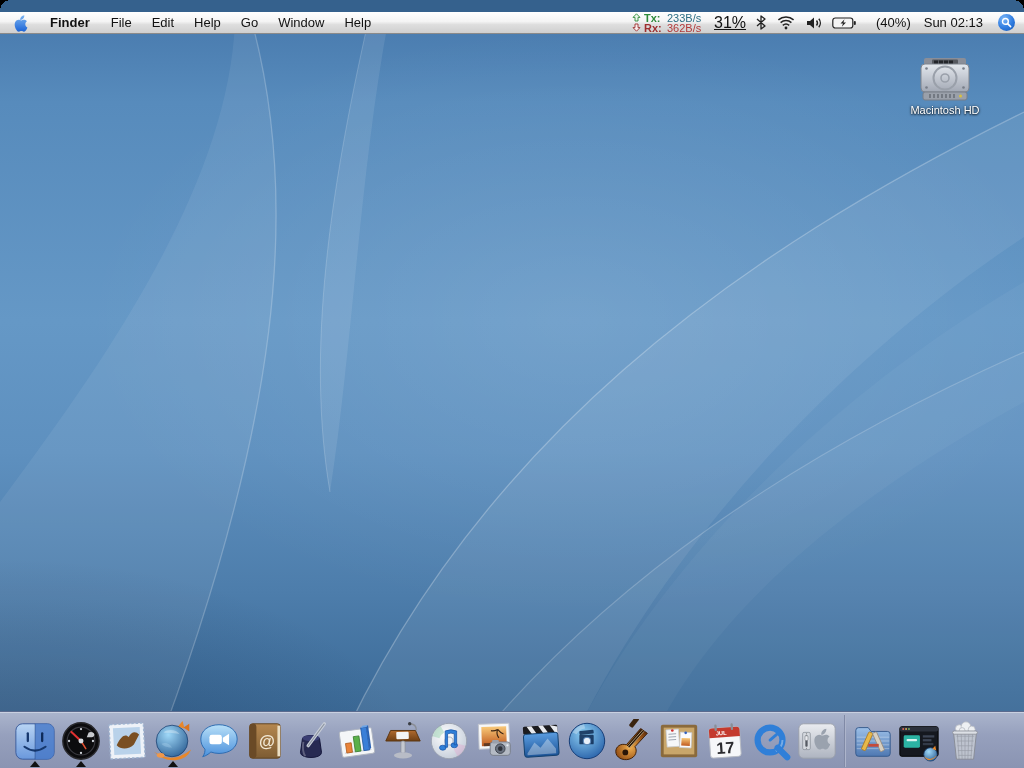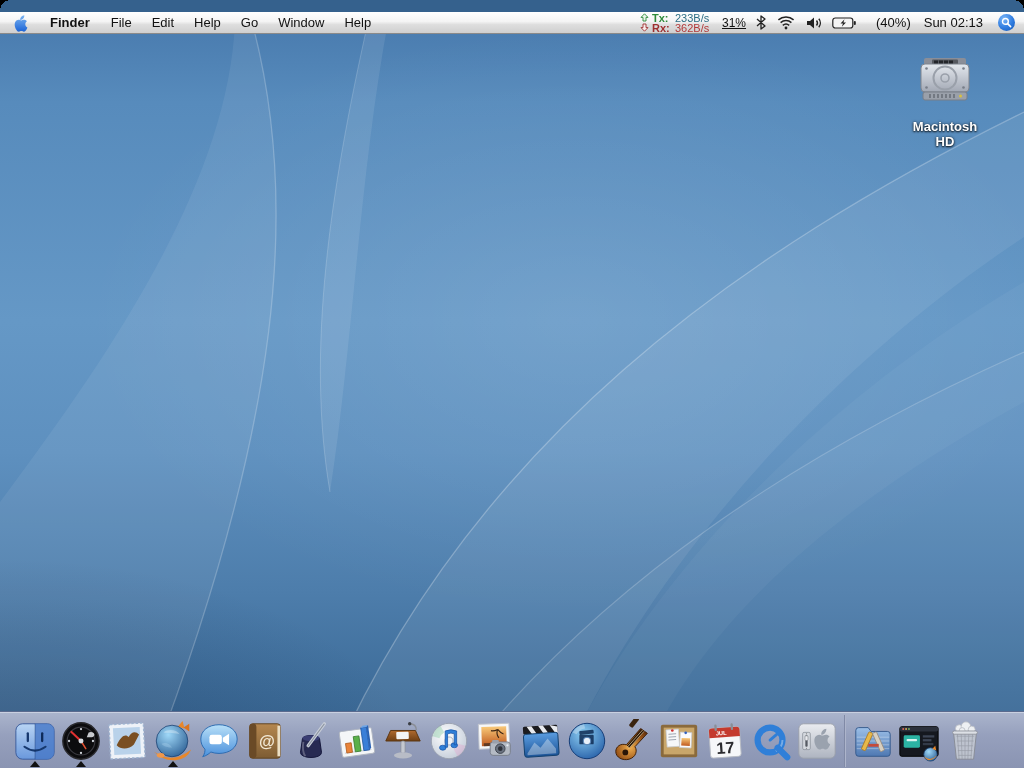--- a/index.html
+++ b/index.html
@@ -19,42 +19,42 @@
     display:flex; align-items:center; font-size:13px; color:#111; }
   .mb-left { display:flex; align-items:center; height:100%; }
   .apple-menu { padding:0 11px 0 13px; display:flex; align-items:center; height:100%; }
   .mb-item { padding:0 10px; height:100%; display:flex; align-items:center; white-space:nowrap; }
   .mb-item.bold { font-weight:bold; padding:0 11px; }
   .mb-right { margin-left:auto; display:flex; align-items:center; height:100%; gap:9px; padding-right:6px; }
   .netblock { display:flex; flex-direction:column; justify-content:center; font-size:11px; line-height:10px; }
   .netrow { display:flex; align-items:center; gap:3px; }
   .netrow .lbl { width:20px; font-weight:bold; }
   .netrow .val { width:38px; text-align:left; }
-  .cpu { font-size:12px;text-decoration:underline; }
+  .cpu { font-size:16px;text-decoration:underline; }
   .statusicon { display:flex; align-items:center; height:100%; padding:0 1px; }
   .battwrap { display:flex; align-items:center; gap:20px; }
   .batt-label { font-size:13px; }
   .clock { font-size:13px; padding:0 4px; white-space:nowrap; }
   .spotlight { width:20px; height:20px; display:flex; align-items:center; justify-content:center; margin-right:2px; }
   .spot-circle { width:17px; height:17px; border-radius:50%;
     background:radial-gradient(circle at 35% 28%, #7ab6f8 0%, #2f7ce0 55%, #1254b4 100%);
     display:flex; align-items:center; justify-content:center; }
 
   
   .desktop { position:absolute; top:22px; left:0; width:1024px; height:746px;
     background:
       radial-gradient(ellipse 700px 420px at 56% 40%, rgba(255,255,255,0.10), transparent 70%),
       radial-gradient(ellipse 600px 300px at 0% 100%, rgba(10,30,60,0.28), transparent 70%),
       linear-gradient(180deg,#2c4f74 0px,#4a7caf 5px,#578bbc 80px,#6598c6 300px,#5e90bf 430px,#4d7dab 570px,#3e6d9a 670px,#35618d 746px); }
   .swoosh { position:absolute; inset:0; width:100%; height:100%; }
 
   
   .hd-icon { position:absolute; left:908px; top:34px; width:74px; text-align:center; }
   .hd-art { margin:0 auto; width:54px; height:48px; }
-  .hd-label { margin-top:15px; font-size:13px; font-weight:bold; color:#fff;
+  .hd-label { margin-top:0; font-size:11px; font-weight:normal; color:#fff;
     text-shadow:0 1px 2px rgba(0,0,0,0.85), 0 0 3px rgba(0,0,0,0.6); }
 
   
   .dock { position:absolute; left:0; bottom:0; width:1024px; height:56px; z-index:40;
     background:linear-gradient(180deg,#aab4cc 0%,#96a0bd 40%,#8a94b2 100%);
     border-top:1px solid #c9d0e0; box-shadow:0 -1px 0 #5a6a8e;
     display:flex; align-items:center; padding:0 10px 0 12px; }
   .dock-item { position:relative; width:46px; height:50px; display:flex; align-items:center; justify-content:center; flex:0 0 auto; }
   .dock-item svg { display:block; }
   .run-tri { position:absolute; bottom:-1px; left:50%; transform:translateX(-50%);

